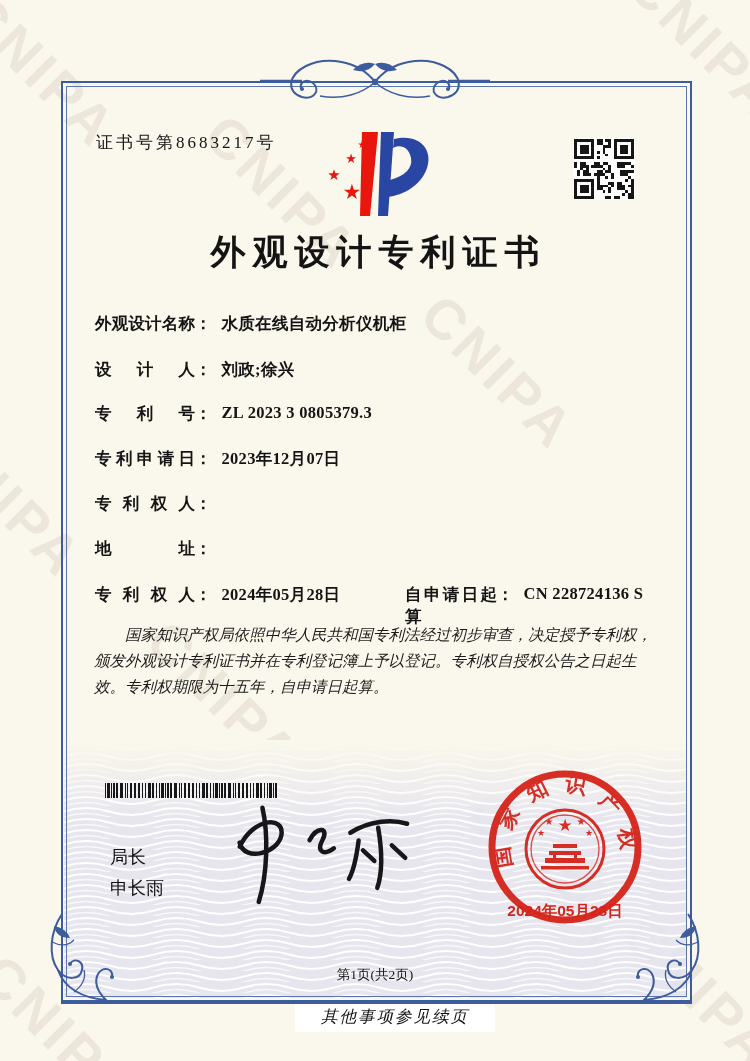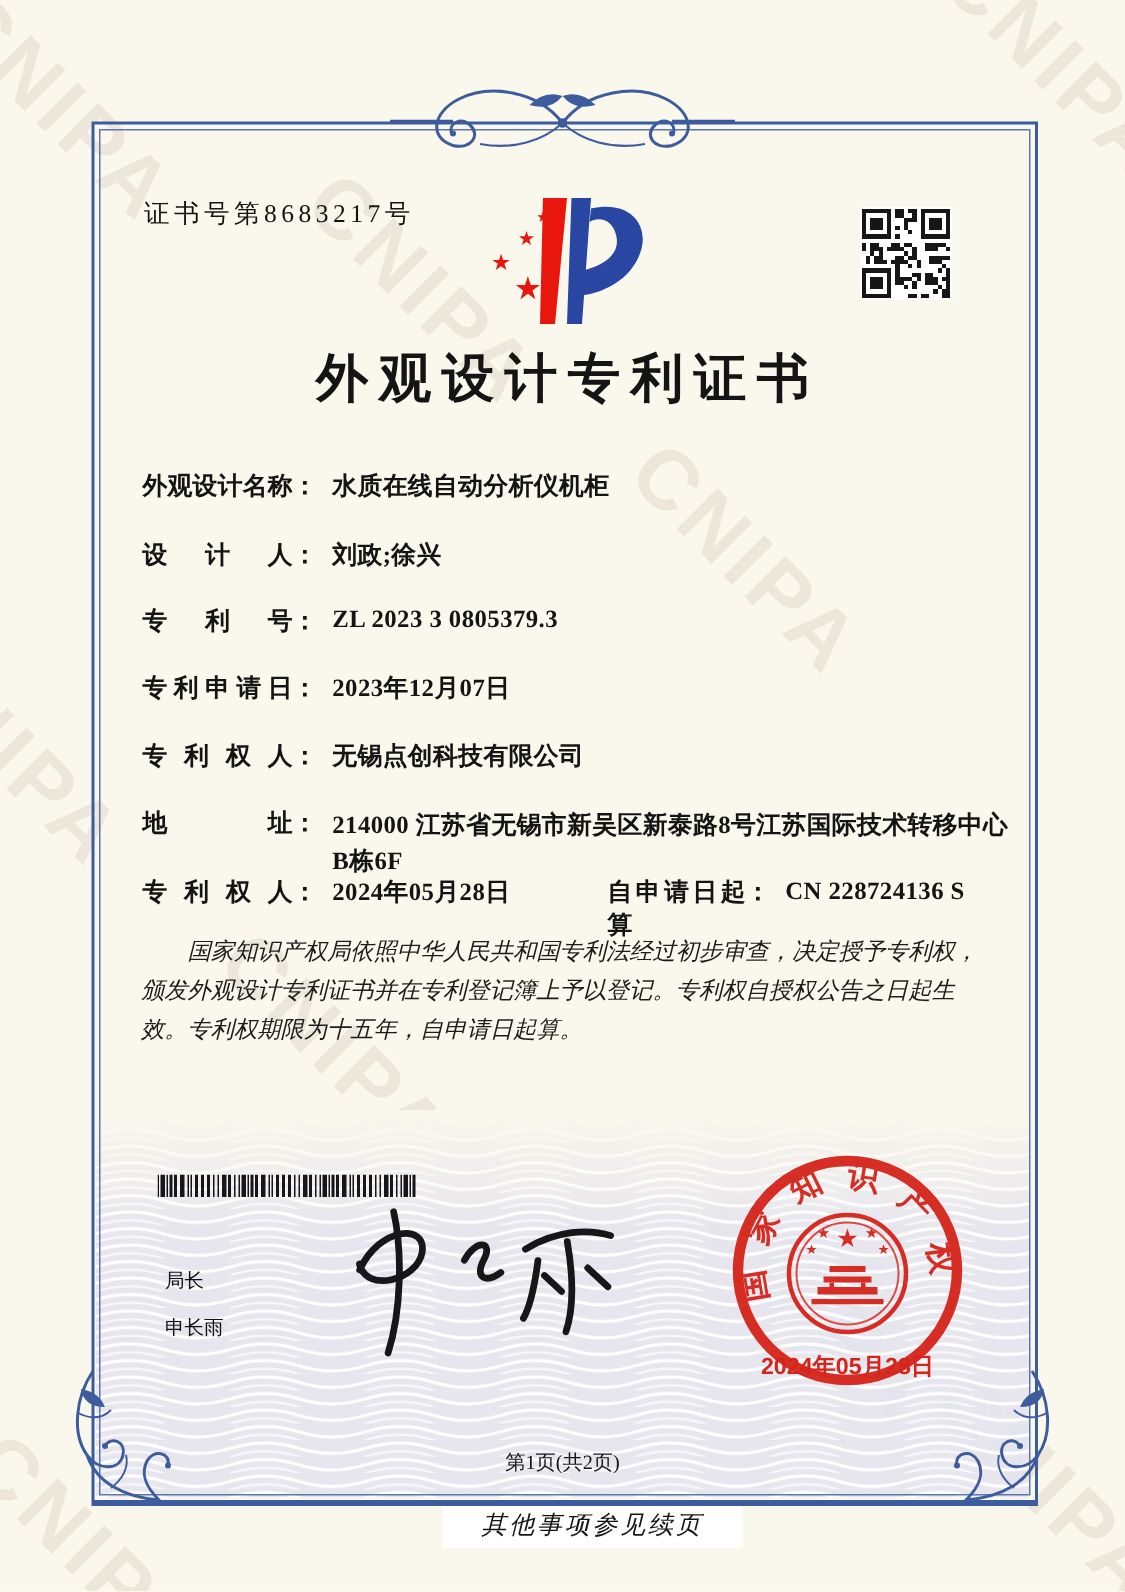--- a/index.html
+++ b/index.html
@@ -26,21 +26,21 @@
          letter-spacing:7px;text-indent:7px;}
   .f-row{position:absolute;left:95px;display:flex;font-size:16.5px;z-index:3;font-weight:bold;}
   .f-label{display:inline-block;width:100px;text-align:justify;text-align-last:justify;}
   .f-colon{margin-right:10px;}
   .f-value{letter-spacing:.3px;}
   .f-value.addr{width:452px;line-height:24px;}
   .para{position:absolute;left:94px;width:566px;font-size:15.5px;line-height:1.68;
         font-style:italic;text-indent:2em;z-index:3;color:#1b1b1b;}
   .barcode{left:105px;top:783px;width:192px;height:15px;overflow:hidden;white-space:nowrap;z-index:3;}
   .signer{position:absolute;left:110px;font-family:"Liberation Sans","DejaVu Sans",sans-serif;
-          font-size:13px;color:#111;z-index:3;}
+          font-size:18px;color:#111;z-index:3;}
   .sig{left:212px;top:798px;width:205px;height:108px;z-index:4;}
   .seal{left:483px;top:765px;width:164px;height:164px;z-index:4;opacity:.95;}
   .seal-date{position:absolute;left:487px;top:901px;width:156px;text-align:center;z-index:5;
           color:#D5241A;font-weight:700;font-size:15.5px;
           font-family:"Liberation Sans","DejaVu Sans",sans-serif;}
   .page-num{position:absolute;left:0;top:966px;width:750px;text-align:center;font-size:13.5px;z-index:3;}
   .note-wrap{position:absolute;left:0;top:1002px;width:750px;text-align:center;z-index:3;margin-left:20px;}
   .note{display:inline-block;background:#fff;padding:4px 26px;font-style:italic;font-size:16.5px;
         letter-spacing:2px;}
 </style>
@@ -155,26 +155,24 @@
     <span class="f-value">ZL 2023 3 0805379.3</span>
   </div>
   <div class="f-row" style="top:448px">
     <span class="f-label">专利申请日</span>
       <span class="f-colon">：</span>
     <span class="f-value">2023年12月07日</span>
   </div>
   <div class="f-row" style="top:493px">
     <span class="f-label">专利权人</span>
       <span class="f-colon">：</span>
-    <span class="f-value">无锡点创科技有限公司</span>
   </div>
   <div class="f-row" style="top:538px">
     <span class="f-label">地址</span>
       <span class="f-colon">：</span>
-    <span class="f-value addr">214000 江苏省无锡市新吴区新泰路8号江苏国际技术转移中心B栋6F</span>
   </div>
   <div class="f-row" style="top:584px">
     <span class="f-label">专利权人</span>
       <span class="f-colon">：</span>
     <span class="f-value">2024年05月28日</span>
   </div>
   <div class="f-row" style="left:405px;top:584px">
     <span class="f-label" style="width:92px">自申请日起算</span>
       <span class="f-colon">：</span>
     <span class="f-value">CN 228724136 S</span>

